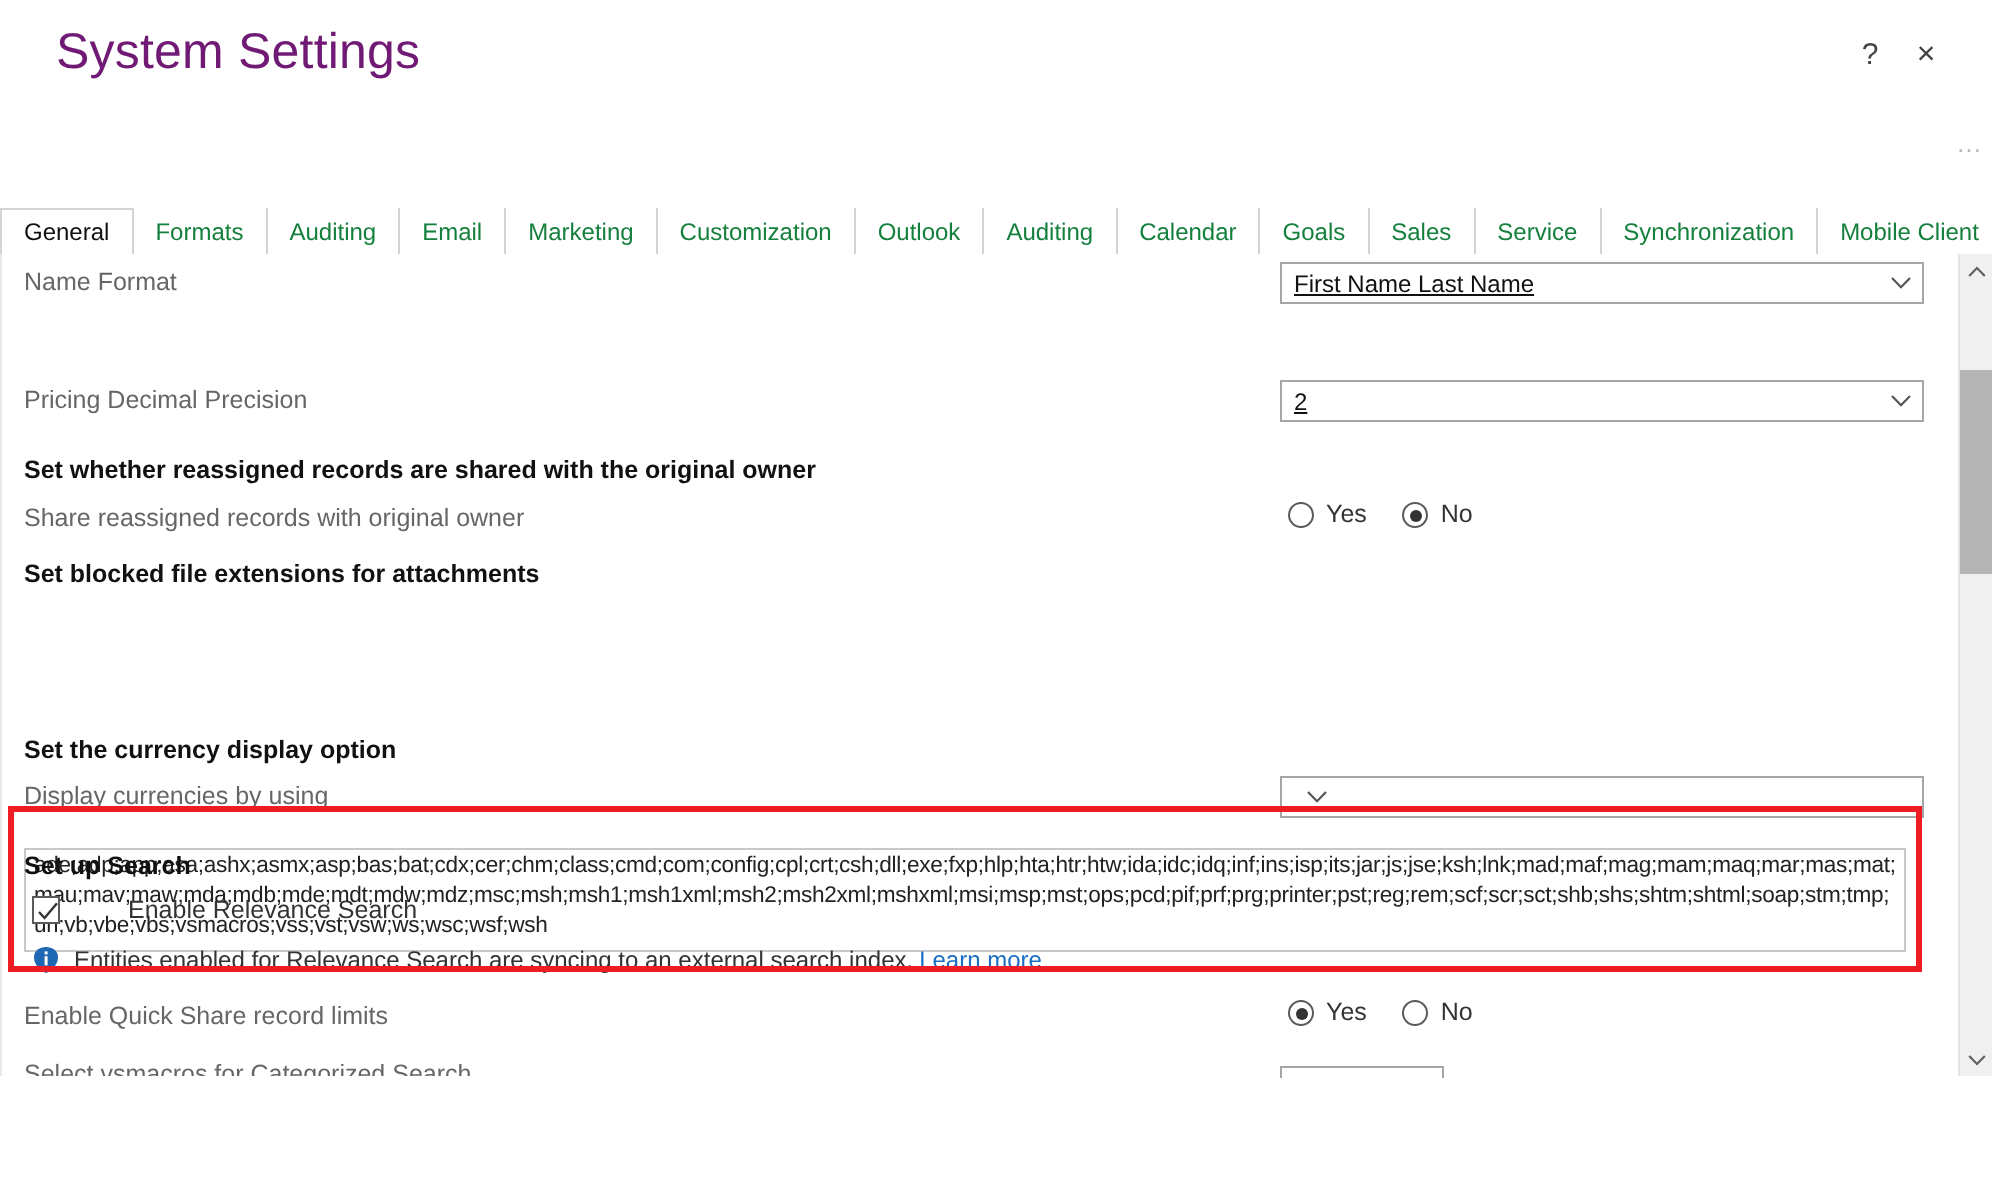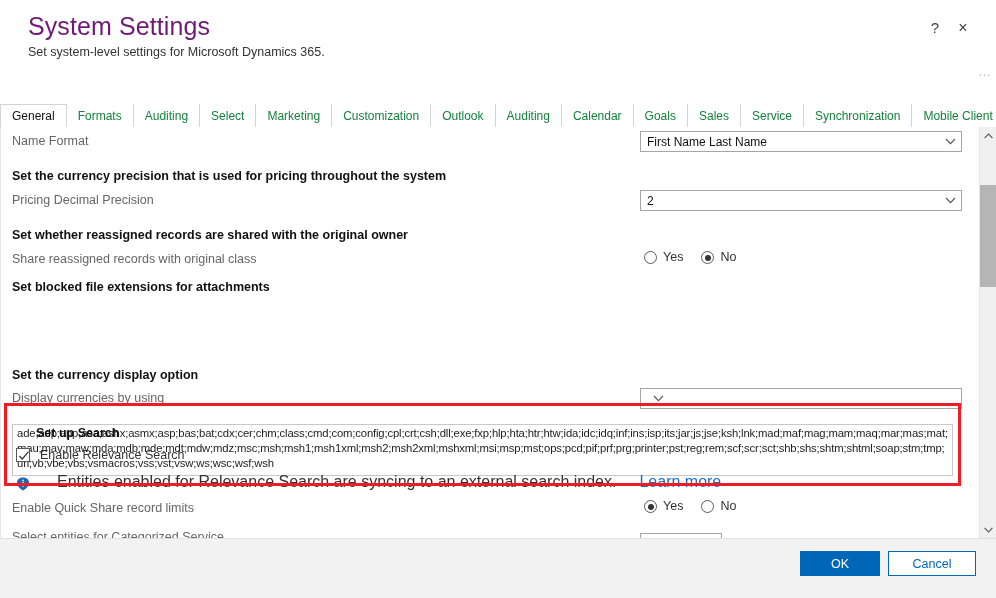--- a/index.html
+++ b/index.html
@@ -139,21 +139,21 @@
     height: 21px;
     background: #ffffff;
     border: 1px solid #a6a6a6;
     display: flex;
     align-items: center;
     padding: 0 0 0 6px;
     font-size: 12px;
     color: #111111;
     cursor: pointer;
   }
-  .combo .val { flex: 1; white-space: nowrap; overflow: hidden; }
+  .combo .val { flex: 1; white-space: nowrap; overflow: hidden; text-decoration: underline; }
   .combo .chev {
     width: 22px;
     display: flex; align-items: center; justify-content: center;
     color: #555555;
   }
   .combo .chev svg { display: block; }
 
   
   .radio-group {
     position: absolute;
@@ -185,40 +185,40 @@
     background: #333333;
   }
 
   
   .checkbox-row {
     position: absolute;
     display: flex; align-items: flex-end;
     font-size: 12.5px;
     color: #333333;
     cursor: pointer;
+    gap: 24px;
   }
   .cbox {
     width: 14px; height: 14px;
     border: 1px solid #5a5a5a;
     background: #ffffff;
     margin-right: 10px;
     position: relative;
     flex: none;
   }
   .cbox svg { position: absolute; left: 1px; top: 1px; }
 
   
   .info-row {
     position: absolute;
     display: flex;
     align-items: flex-end;
-    font-size: 16px;
+    font-size: 12px;
     color: #333333;
     white-space: nowrap;
-    gap: 20px;
   }
   .info-icon {
     width: 14px; height: 14px;
     margin-right: 7px;
     flex: none;
   }
   .link {
     color: #1a6fc4;
     text-decoration: none;
     cursor: pointer;
@@ -339,38 +339,37 @@
     background: #e8e8e8;
   }
 </style>
 </head>
 <body>
 
 <div id="app">
 
   <div class="header">
     <div class="page-title">System Settings</div>
-    <div class="page-subtitle">Set system-level settings for Microsoft Dynamics 365.</div>
     <button class="hdr-btn hdr-help">?</button>
     <button class="hdr-btn hdr-close">×</button>
     <div class="hdr-overflow">…</div>
   </div>
 
   <div class="tabstrip" id="tabstrip">
       <div class="tab active">
         <span>General</span>
       </div>
       <div class="tab">
         <span>Formats</span>
       </div>
       <div class="tab">
         <span>Auditing</span>
       </div>
       <div class="tab">
-        <span>Select</span>
+        <span>Email</span>
       </div>
       <div class="tab">
         <span>Marketing</span>
       </div>
       <div class="tab">
         <span>Customization</span>
       </div>
       <div class="tab">
         <span>Outlook</span>
       </div>
@@ -403,33 +402,32 @@
       <div class="field-label" style="left:12px; top:7px;">Name Format</div>
       <div class="combo" style="left:640px; top:4px; width:322px;">
         <span class="val">First Name Last Name</span>
         <span class="chev">
           <svg width="11" height="7" viewBox="0 0 11 7">
               <path d="M1 1 L5.5 5.6 L10 1" stroke="#555" stroke-width="1.1" fill="none"></path>
             </svg>
         </span>
       </div>
 
-      <div class="section-head" style="left:12px; top:42px;">Set the currency precision that is used for pricing throughout the system</div>
       <div class="field-label" style="left:12px; top:66px;">Pricing Decimal Precision</div>
       <div class="combo" style="left:640px; top:63px; width:322px;">
         <span class="val">2</span>
         <span class="chev">
           <svg width="11" height="7" viewBox="0 0 11 7">
               <path d="M1 1 L5.5 5.6 L10 1" stroke="#555" stroke-width="1.1" fill="none"></path>
             </svg>
         </span>
       </div>
 
       <div class="section-head" style="left:12px; top:101px;">Set whether reassigned records are shared with the original owner</div>
-      <div class="field-label" style="left:12px; top:125px;">Share reassigned records with original class</div>
+      <div class="field-label" style="left:12px; top:125px;">Share reassigned records with original owner</div>
       <div class="radio-group" style="left:644px; top:123px;">
         <div class="radio-item">
           <span class="radio-dot"></span>
           <span>Yes</span>
         </div>
         <div class="radio-item checked">
           <span class="radio-dot"></span>
           <span>No</span>
         </div>
       </div>
@@ -441,21 +439,21 @@
       <div class="section-head" style="left:12px; top:241px;">Set the currency display option</div>
       <div class="field-label" style="left:12px; top:264px;">Display currencies by using</div>
       <div class="combo" style="left:640px; top:261px; width:322px;">
         <span class="chev">
           <svg width="11" height="7" viewBox="0 0 11 7">
               <path d="M1 1 L5.5 5.6 L10 1" stroke="#555" stroke-width="1.1" fill="none"></path>
             </svg>
         </span>
       </div>
 
-      <div class="section-head" style="left:12px; top:299px;padding-left:24px;">Set up Search</div>
+      <div class="section-head" style="left:12px; top:299px;">Set up Search</div>
 
       <div class="checkbox-row" style="left:16px; top:321px;">
         <span class="cbox">
           <svg width="12" height="12" viewBox="0 0 12 12">
               <path d="M1.5 6 L4.3 9 L10.5 1.6" stroke="#333" stroke-width="1.2" fill="none"></path>
             </svg>
         </span>
         <span>Enable Relevance Search</span>
       </div>
 
@@ -479,37 +477,33 @@
         </div>
         <div class="radio-item">
           <span class="radio-dot"></span>
           <span>No</span>
         </div>
       </div>
 
     </div>
   </div>
 
-  <div class="clipped-row">Select entities for Categorized Service</div>
+  <div class="clipped-row">Select vsmacros for Categorized Search</div>
   <div class="clipped-combo"></div>
 
   <div class="frame-left"></div>
 
   <div class="scrollbar">
     <div class="sb-arrow sb-up">
       <svg width="9" height="6" viewBox="0 0 9 6">
           <path d="M0.6 5 L4.5 1 L8.4 5" stroke="#606060" stroke-width="1.1" fill="none"></path>
         </svg>
     </div>
     <div class="sb-thumb"></div>
     <div class="sb-arrow sb-down">
       <svg width="9" height="6" viewBox="0 0 9 6">
           <path d="M0.6 1 L4.5 5 L8.4 1" stroke="#606060" stroke-width="1.1" fill="none"></path>
         </svg>
     </div>
   </div>
 
-  <div class="footer">
-    <button class="btn btn-ok">OK</button>
-    <button class="btn btn-cancel">Cancel</button>
-  </div>
 
 </div>
 
 </body></html>

